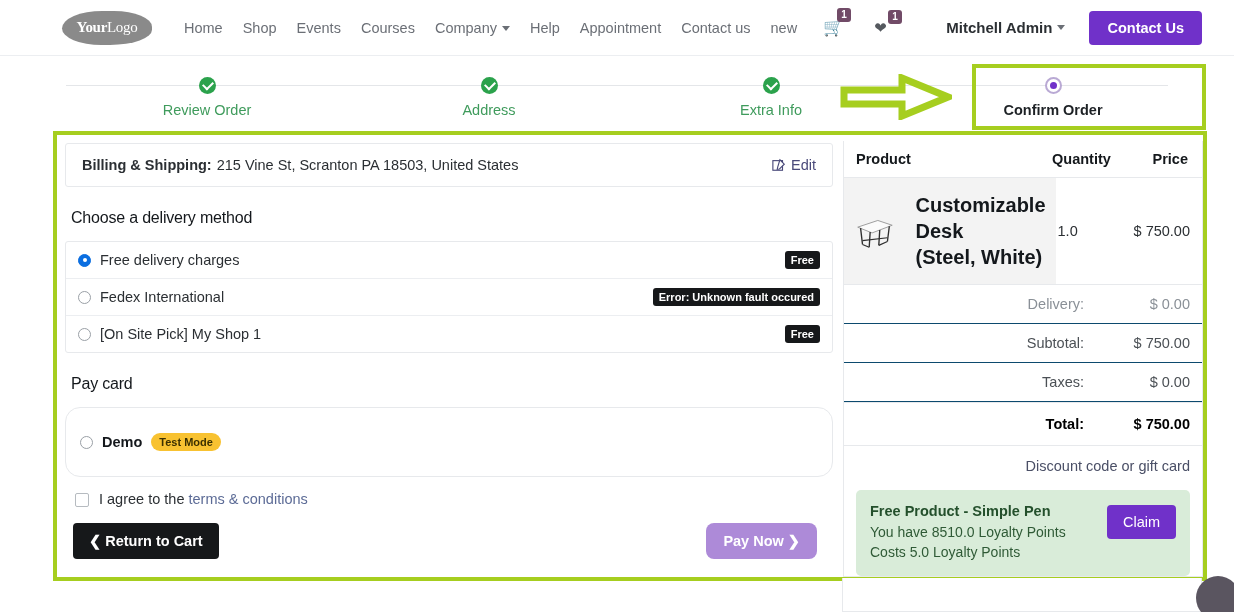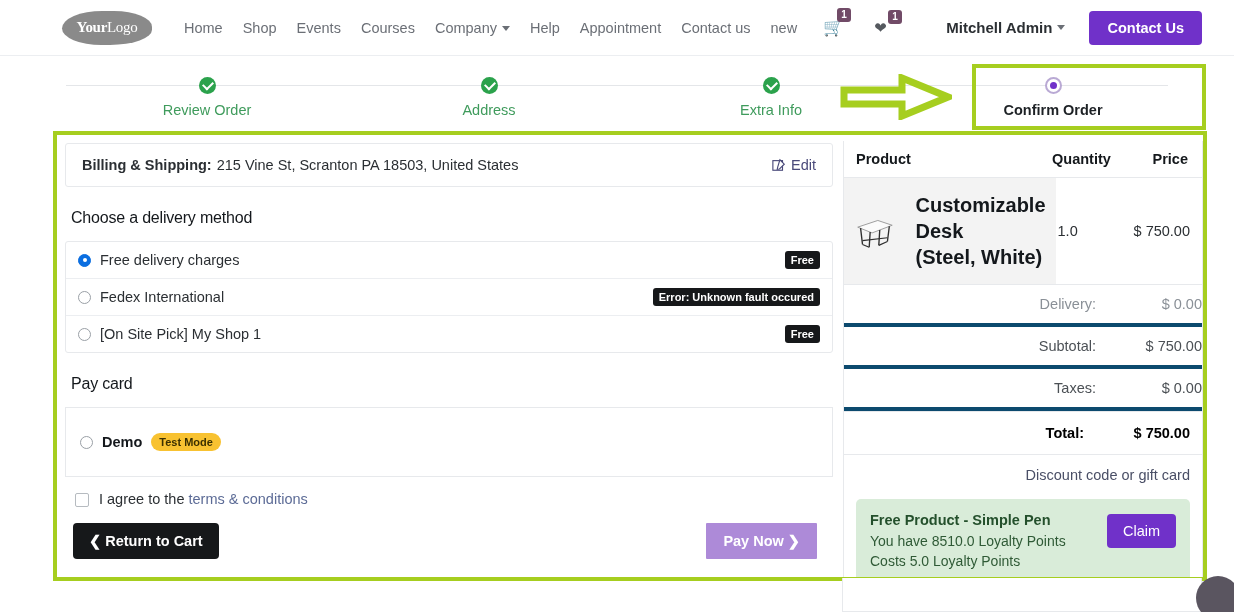--- a/index.html
+++ b/index.html
@@ -116,60 +116,60 @@
     width: 13px; height: 13px; border-radius: 50%;
     border: 1px solid #9aa0a6; background: #fff; margin-right: 9px; flex: none; position: relative;
   }
   .radio.on { border-color: #0b6ee0; background: #0b6ee0; }
   .radio.on:after { content:""; position:absolute; left:3.5px; top:3.5px; width:4px;height:4px;border-radius:50%;background:#fff;}
   .tag {
     margin-left: auto; background: #16181a; color: #fff;
     font-size: 11px; font-weight: bold; padding: 3px 6px; border-radius: 3px; white-space: nowrap;
   }
 
-  .pay-box { border: 1px solid #e7e9ec; border-radius: 0; background:#fff; padding: 25px 14px; }
+  .pay-box { border: 1px solid #e7e9ec; border-radius: 15px; background:#fff; padding: 25px 14px; }
   .pay-row { display: flex; align-items: center; font-size: 14.5px; color: #14181c; }
   .pay-row .nm { font-weight: bold; margin-right: 9px; }
   .testmode {
     background: #f8c231; color: #3b3001; font-size: 11px; font-weight: bold;
     padding: 3px 8px; border-radius: 10px;
   }
 
   .terms { display: flex; align-items: flex-start; margin: 14px 0 0 10px; font-size: 14.5px; color: #2b2f33; }
   .chk { width: 14px; height: 14px; border: 1px solid #b6bbc0; background:#fff; border-radius: 2px; margin-right: 10px; margin-top: 2px; flex: none; cursor: pointer;}
   .terms a { color: #5c6b96; text-decoration: none; }
 
   .btnrow { display: flex; align-items: center; margin: 16px 0 0 8px; }
   .btn-dark {
     background: #16181a; color: #fff; font-size: 14.5px; font-weight: 600;
     padding: 10px 16px; border-radius: 4px; cursor: pointer; white-space: nowrap;
   }
   .btn-pay {
     margin-left: auto; margin-right: 16px;
     background: #ad8ad8; color: #fff; font-size: 14.5px; font-weight: 600;
-    padding: 10px 17px; border-radius: 1px; cursor: pointer; white-space: nowrap;
+    padding: 10px 17px; border-radius: 8px; cursor: pointer; white-space: nowrap;
   }
 
   
   .sum { border: 1px solid #e7e9ec; border-top:none; background: #fff; }
   .sum-head { display: flex; padding: 10px 14px 10px 12px; border-bottom: 1px solid #e7e9ec; }
   .sum-head div { font-size: 14.5px; font-weight: bold; color: #14181c; }
   .c-prod { flex: 1; }
   .c-qty { width: 74px; text-align: left; }
   .c-price { width: 62px; text-align: right; }
 
   .prod-row { display: flex; align-items: stretch; border-bottom: 1px solid #e7e9ec; }
   .thumb-cell { width: 62px; background: #f3f3f3; display: flex; align-items: center; justify-content: center; }
   .thumb { width: 46px; height: 46px; }
   .prod-name-cell { flex: 1; background: #f3f3f3; display: flex; align-items: center; padding: 14px 10px 14px 12px; }
   .prod-name { font-size: 20px; font-weight: bold; color: #14181c; line-height: 1.3; }
   .qty-cell { width: 74px; display: flex; align-items: center; font-size: 14.5px; color: #2b2f33; padding-left: 2px;}
   .price-cell { width: 78px; display: flex; align-items: center; justify-content: flex-end; font-size: 14.5px; color: #2b2f33; padding-right: 12px; }
 
-  .line { display: flex; align-items: center; padding: 11px 0 11px 0; border-bottom: 4px solid #0c4a6e; }
+  .line { display: flex; align-items: center; padding: 11px 12px 11px 0; border-bottom: 1px solid #0c4a6e; }
   .line .lb { flex: 1; text-align: right; font-size: 14.5px; color: #4b5055; padding-right: 20px; }
   .line .vl { width: 86px; text-align: right; font-size: 14.5px; color: #4b5055; }
   .line.muted .lb, .line.muted .vl { color: #8a9097; }
   .line.total { border-bottom: 1px solid #e7e9ec; border-top: 1px solid #e7e9ec; padding: 13px 12px 13px 0; }
   .line.total .lb, .line.total .vl { color: #000000; font-weight: bold; }
   .discount { text-align: right; padding: 12px 12px 14px 0; font-size: 14.5px; color: #4a4f66; cursor: pointer; }
 
   .reward {
     margin: 2px 12px 0 12px; background: #d9ecd9; border-radius: 5px;
     padding: 13px 14px; display: flex; align-items: flex-start;

